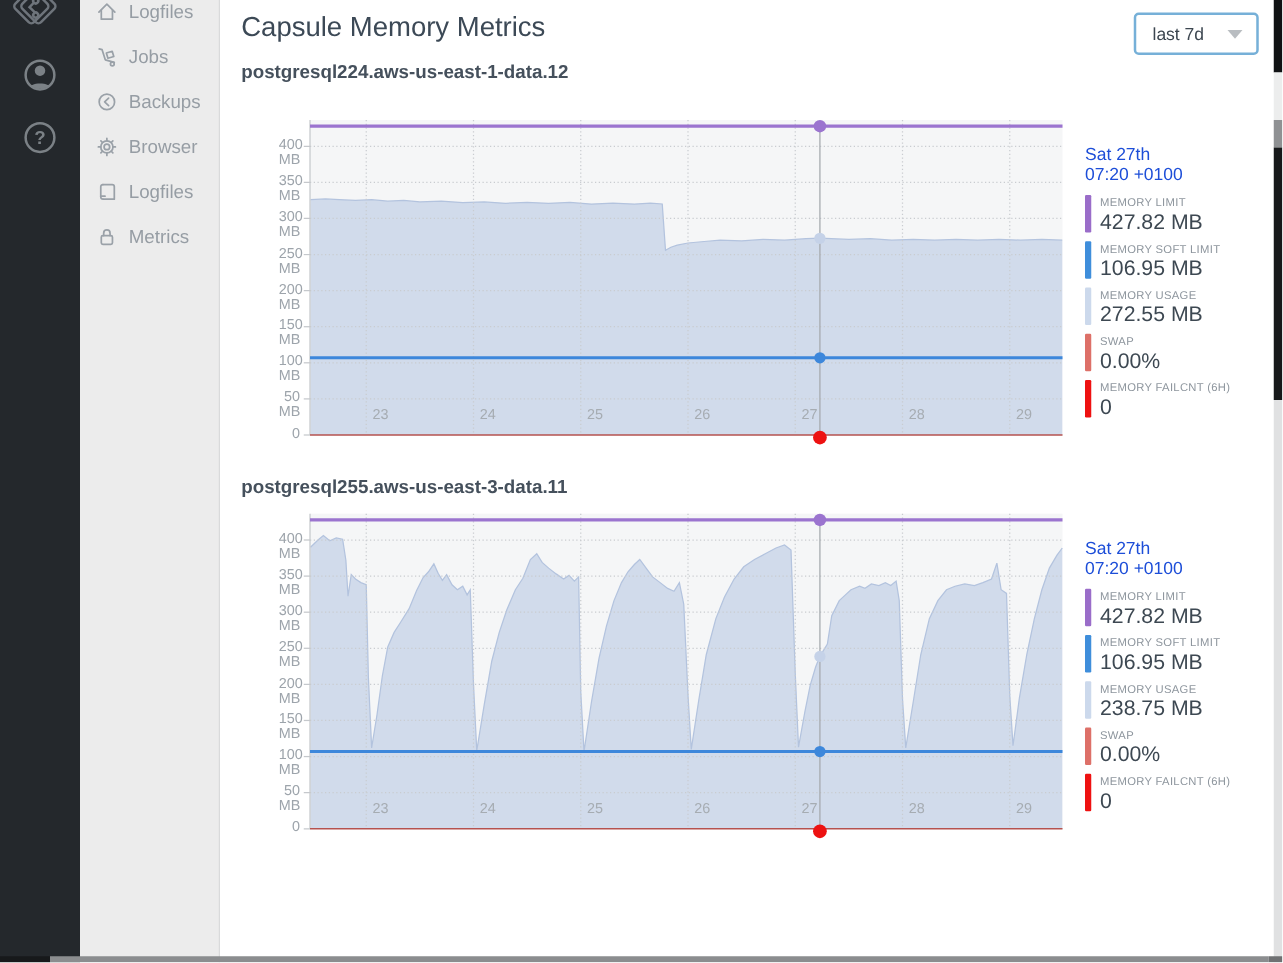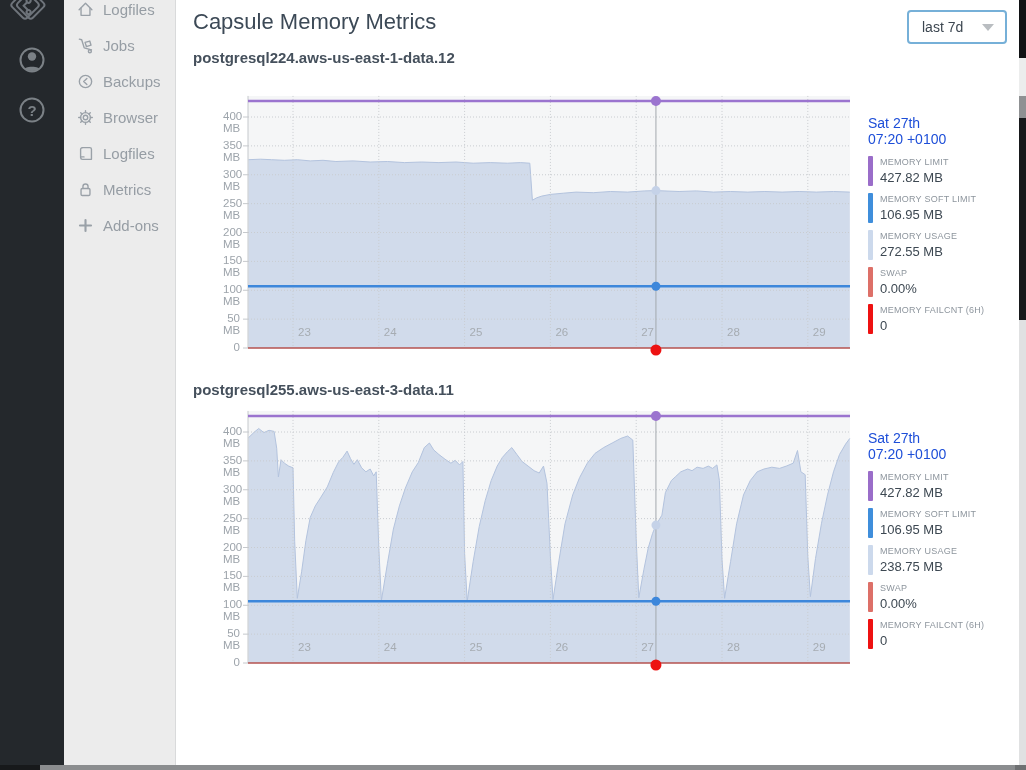--- a/index.html
+++ b/index.html
@@ -42,21 +42,21 @@
   .ytick.clip { height:11px; overflow:hidden; }
   .xtick { position:absolute; font-size:11.5px; color:#a6acb2; }
 
   .legend { position:absolute; left:692px; top:27px; width:151px; }
   .legend-date { font-size:14px; color:#1d4ed8; line-height:16px; }
   .legend-entries { margin-top:9px; }
   .legend-entry { display:flex; margin-bottom:6px; min-height:30px; }
   .chip { width:5px; height:30px; border-radius:1px; margin-right:7px; flex:0 0 5px; }
   .l-label { font-size:9px; color:#8d959d; letter-spacing:.25px; line-height:11px; margin-top:1px;
              white-space:nowrap; }
-  .l-value { font-size:13px; color:#3d4852; line-height:19px; }
+  .l-value { font-size:17px; color:#3d4852; line-height:19px; }
 
   
   .sliver { position:absolute; left:1019px; top:0; width:7px; height:770px; z-index:6; }
   .sliver div { width:7px; }
 
   
   .bottom-strip { position:absolute; left:0; bottom:0; height:5px; width:1026px;
                   z-index:10; display:flex; }
 </style>
 </head>
@@ -131,26 +131,20 @@
           <path d="M3.4 11.2 h3.2"></path>
         </svg>
         <span class="s-label">Logfiles</span>
       </div>
       <div class="side-item">
         <svg class="s-ic" viewBox="0 0 16 16" fill="none" stroke="currentColor" stroke-width="1.3" stroke-linecap="round" stroke-linejoin="round">
           <rect x="3.8" y="7" width="8.4" height="6.6" rx="1.2"></rect>
           <path d="M5.6 7 V5.2 a2.4 2.4 0 0 1 4.8 0 V7"></path>
         </svg>
         <span class="s-label">Metrics</span>
-      </div>
-      <div class="side-item">
-        <svg class="s-ic" viewBox="0 0 16 16" fill="none" stroke="currentColor" stroke-width="2" stroke-linecap="round">
-          <path d="M8 2.8 V13.2 M2.8 8 H13.2"></path>
-        </svg>
-        <span class="s-label">Add-ons</span>
       </div>
     </div>
   </div>
 
   <div class="main">
     <div class="page-title">Capsule Memory Metrics</div>
 
     <div class="range-select">
       <span class="rs-val">last 7d</span>
       <span class="caret"></span>

